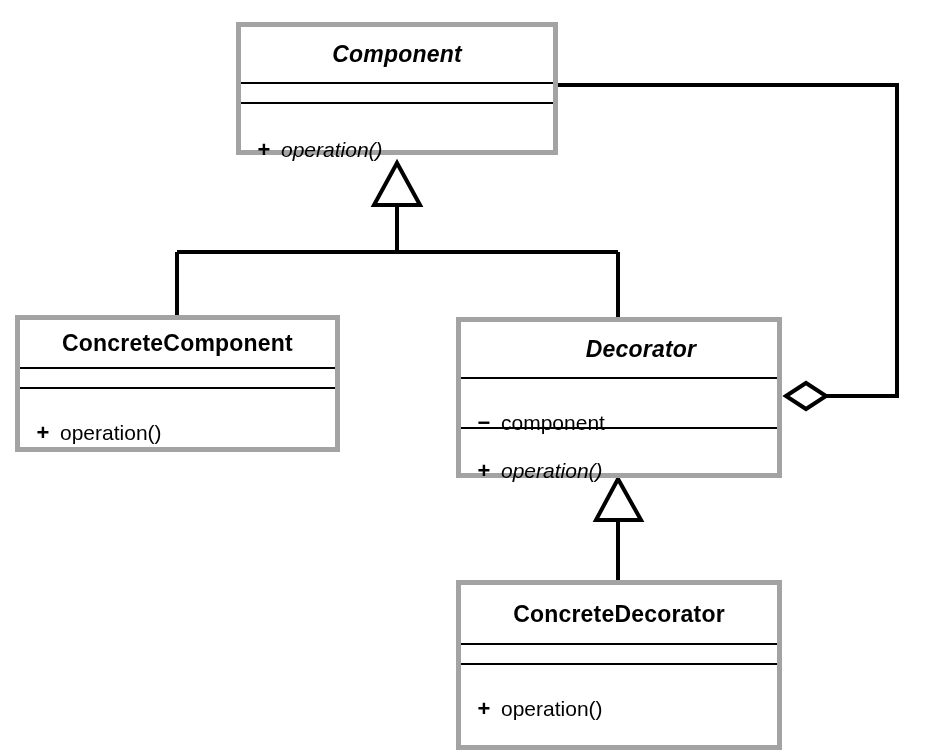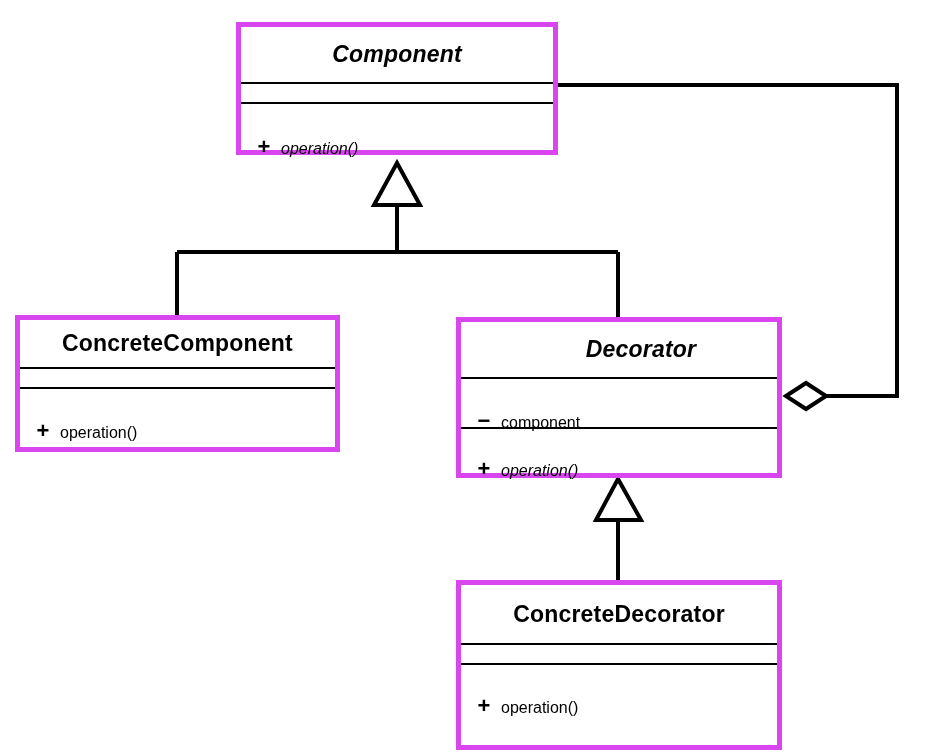--- a/index.html
+++ b/index.html
@@ -21,21 +21,21 @@
     left: 0;
     top: 0;
     width: 931px;
     height: 753px;
     pointer-events: none;
   }
   .uml-class {
     position: absolute;
     box-sizing: border-box;
     background: #ffffff;
-    border: 5px solid #d946ef;
+    border: 5px solid #a3a3a3;
     z-index: 2;
   }
   .uml-name {
     box-sizing: border-box;
     display: flex;
     align-items: center;
     justify-content: center;
     font-weight: bold;
     font-size: 23px;
     color: #000000;
@@ -63,21 +63,21 @@
   }
   .vis {
     display: inline-block;
     width: 34px;
     text-align: center;
     font-weight: bold;
     font-size: 22px;
     margin-left: 6px;
   }
   .feat-label {
-    font-size: 16px;
+    font-size: 21px;
     margin-top: 41px;
   }
   .feat-label.abstract {
     font-style: italic;
   }
 
   
   #class-component      { left: 236px; top: 22px;  width: 322px; height: 133px; }
   #class-component .uml-name        { height: 55px; }
   #class-component .uml-ops         { height: 53px; }

